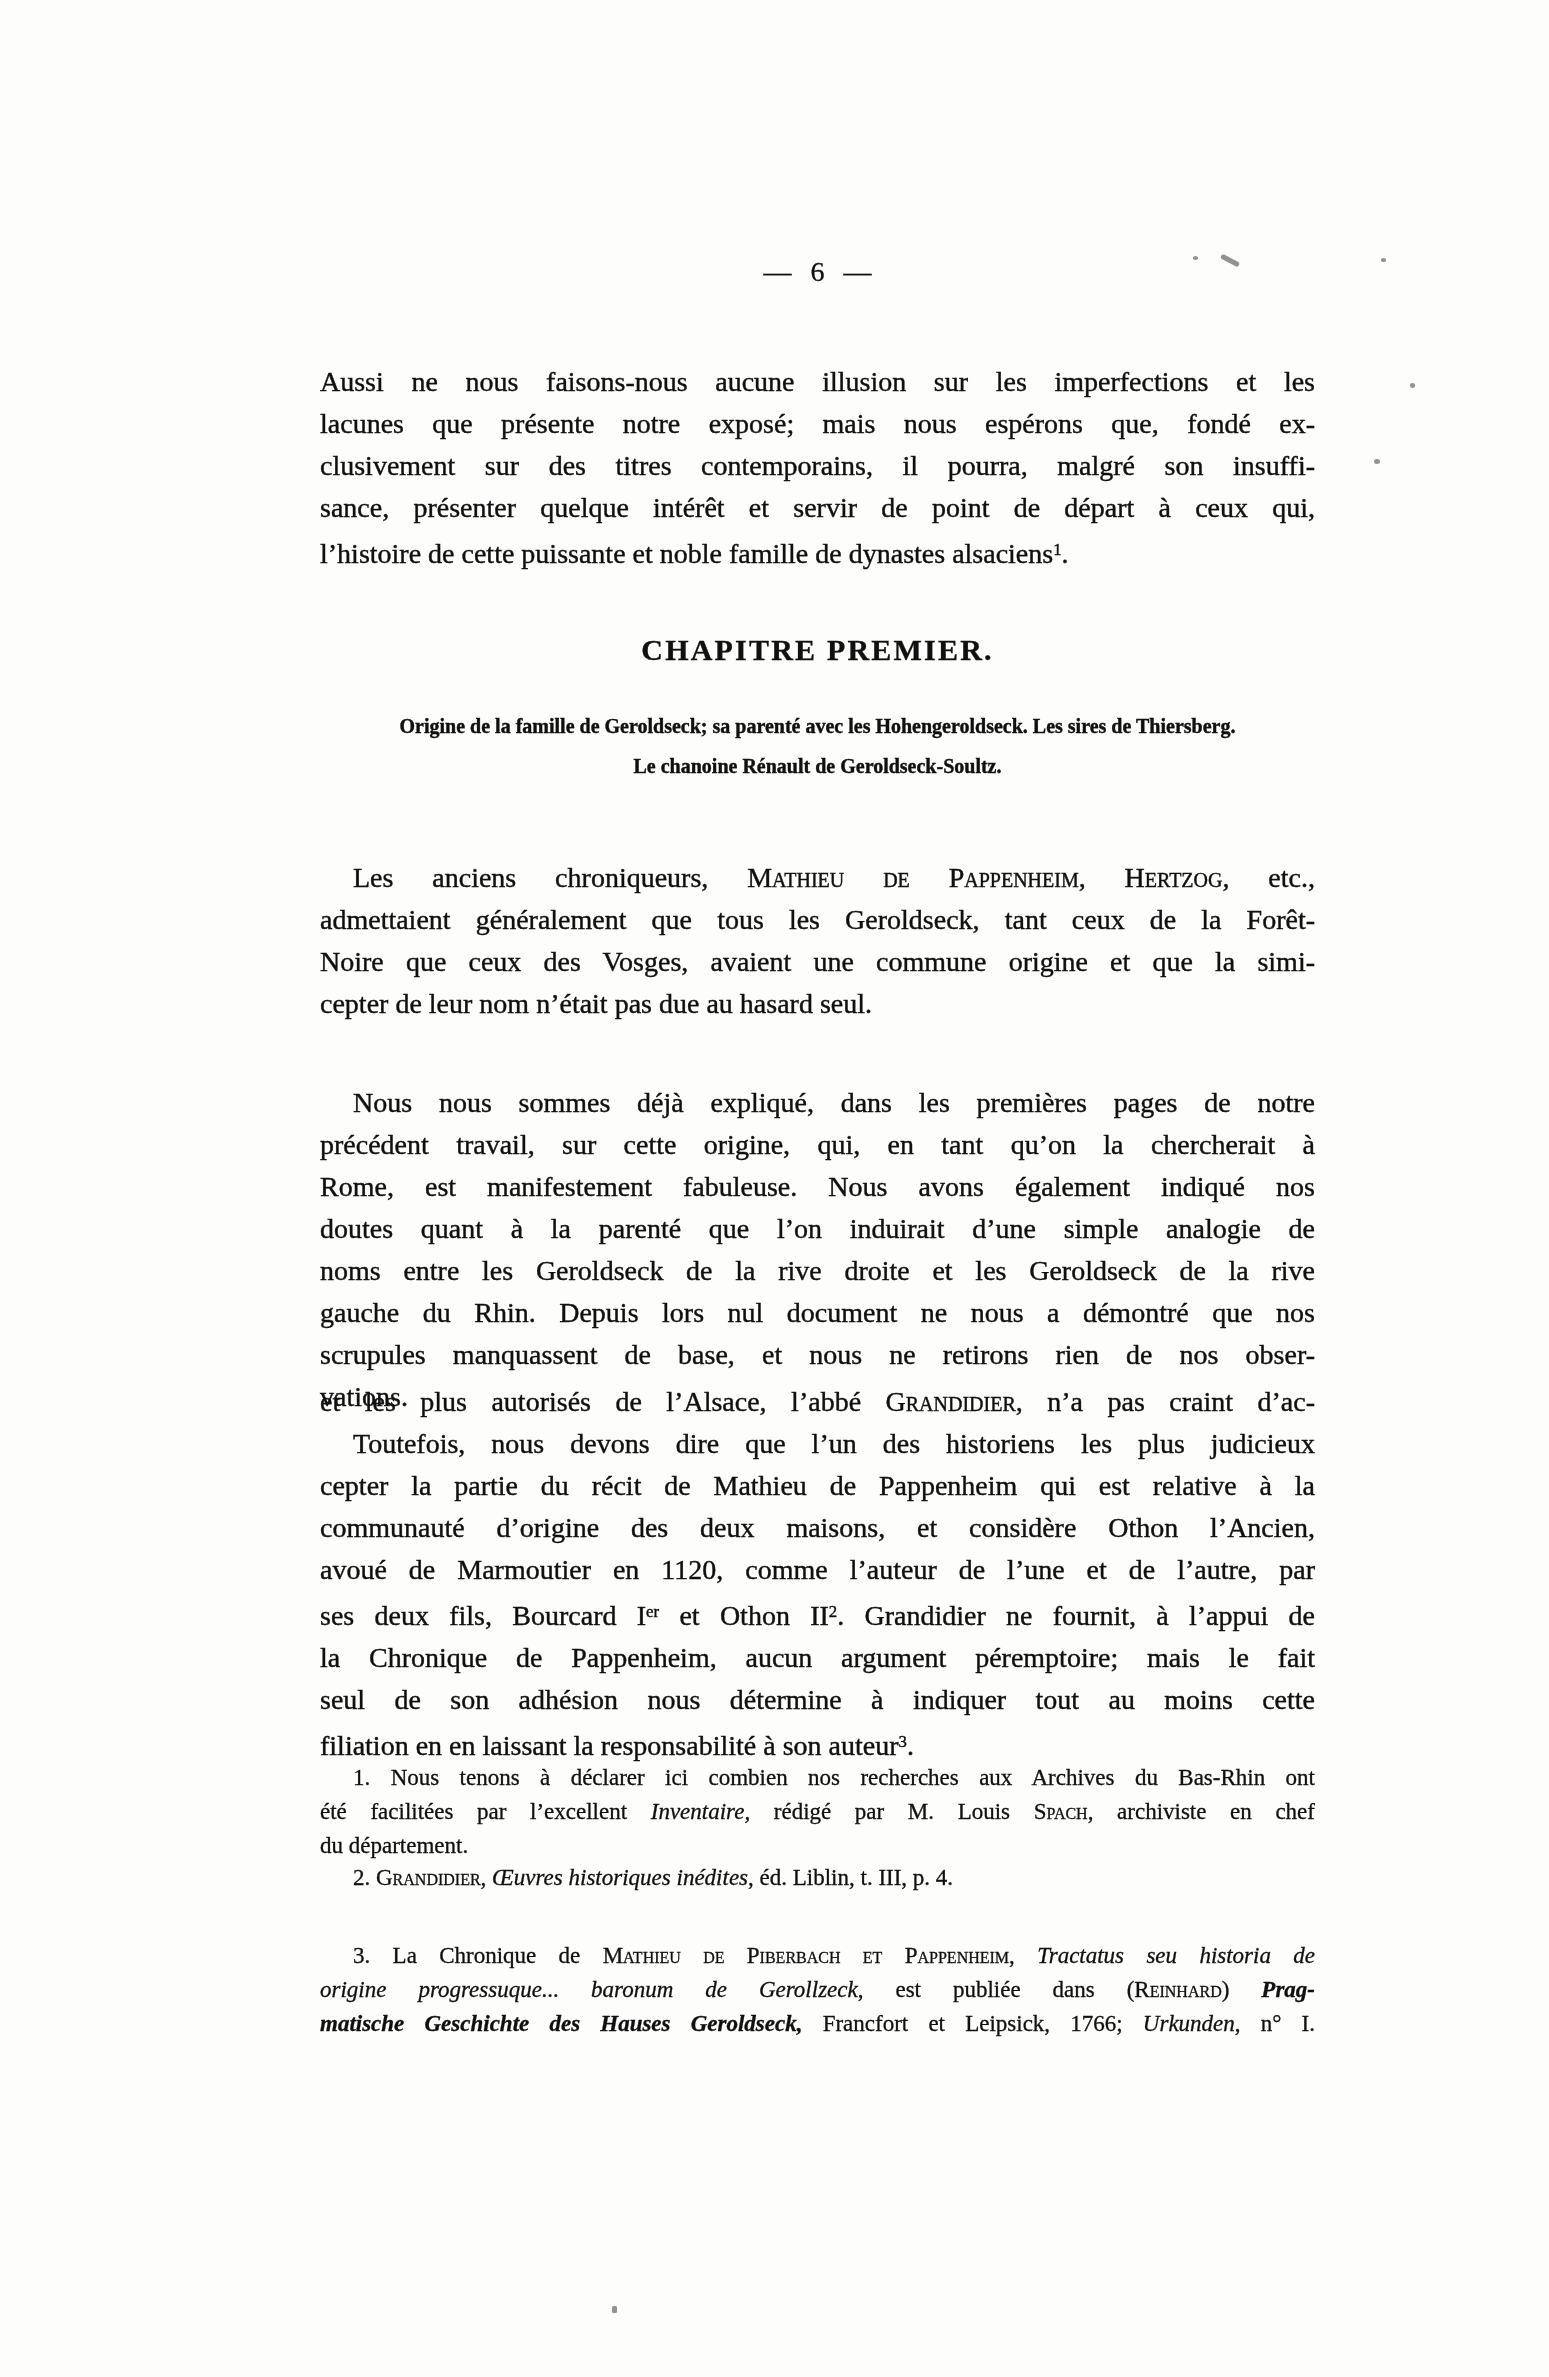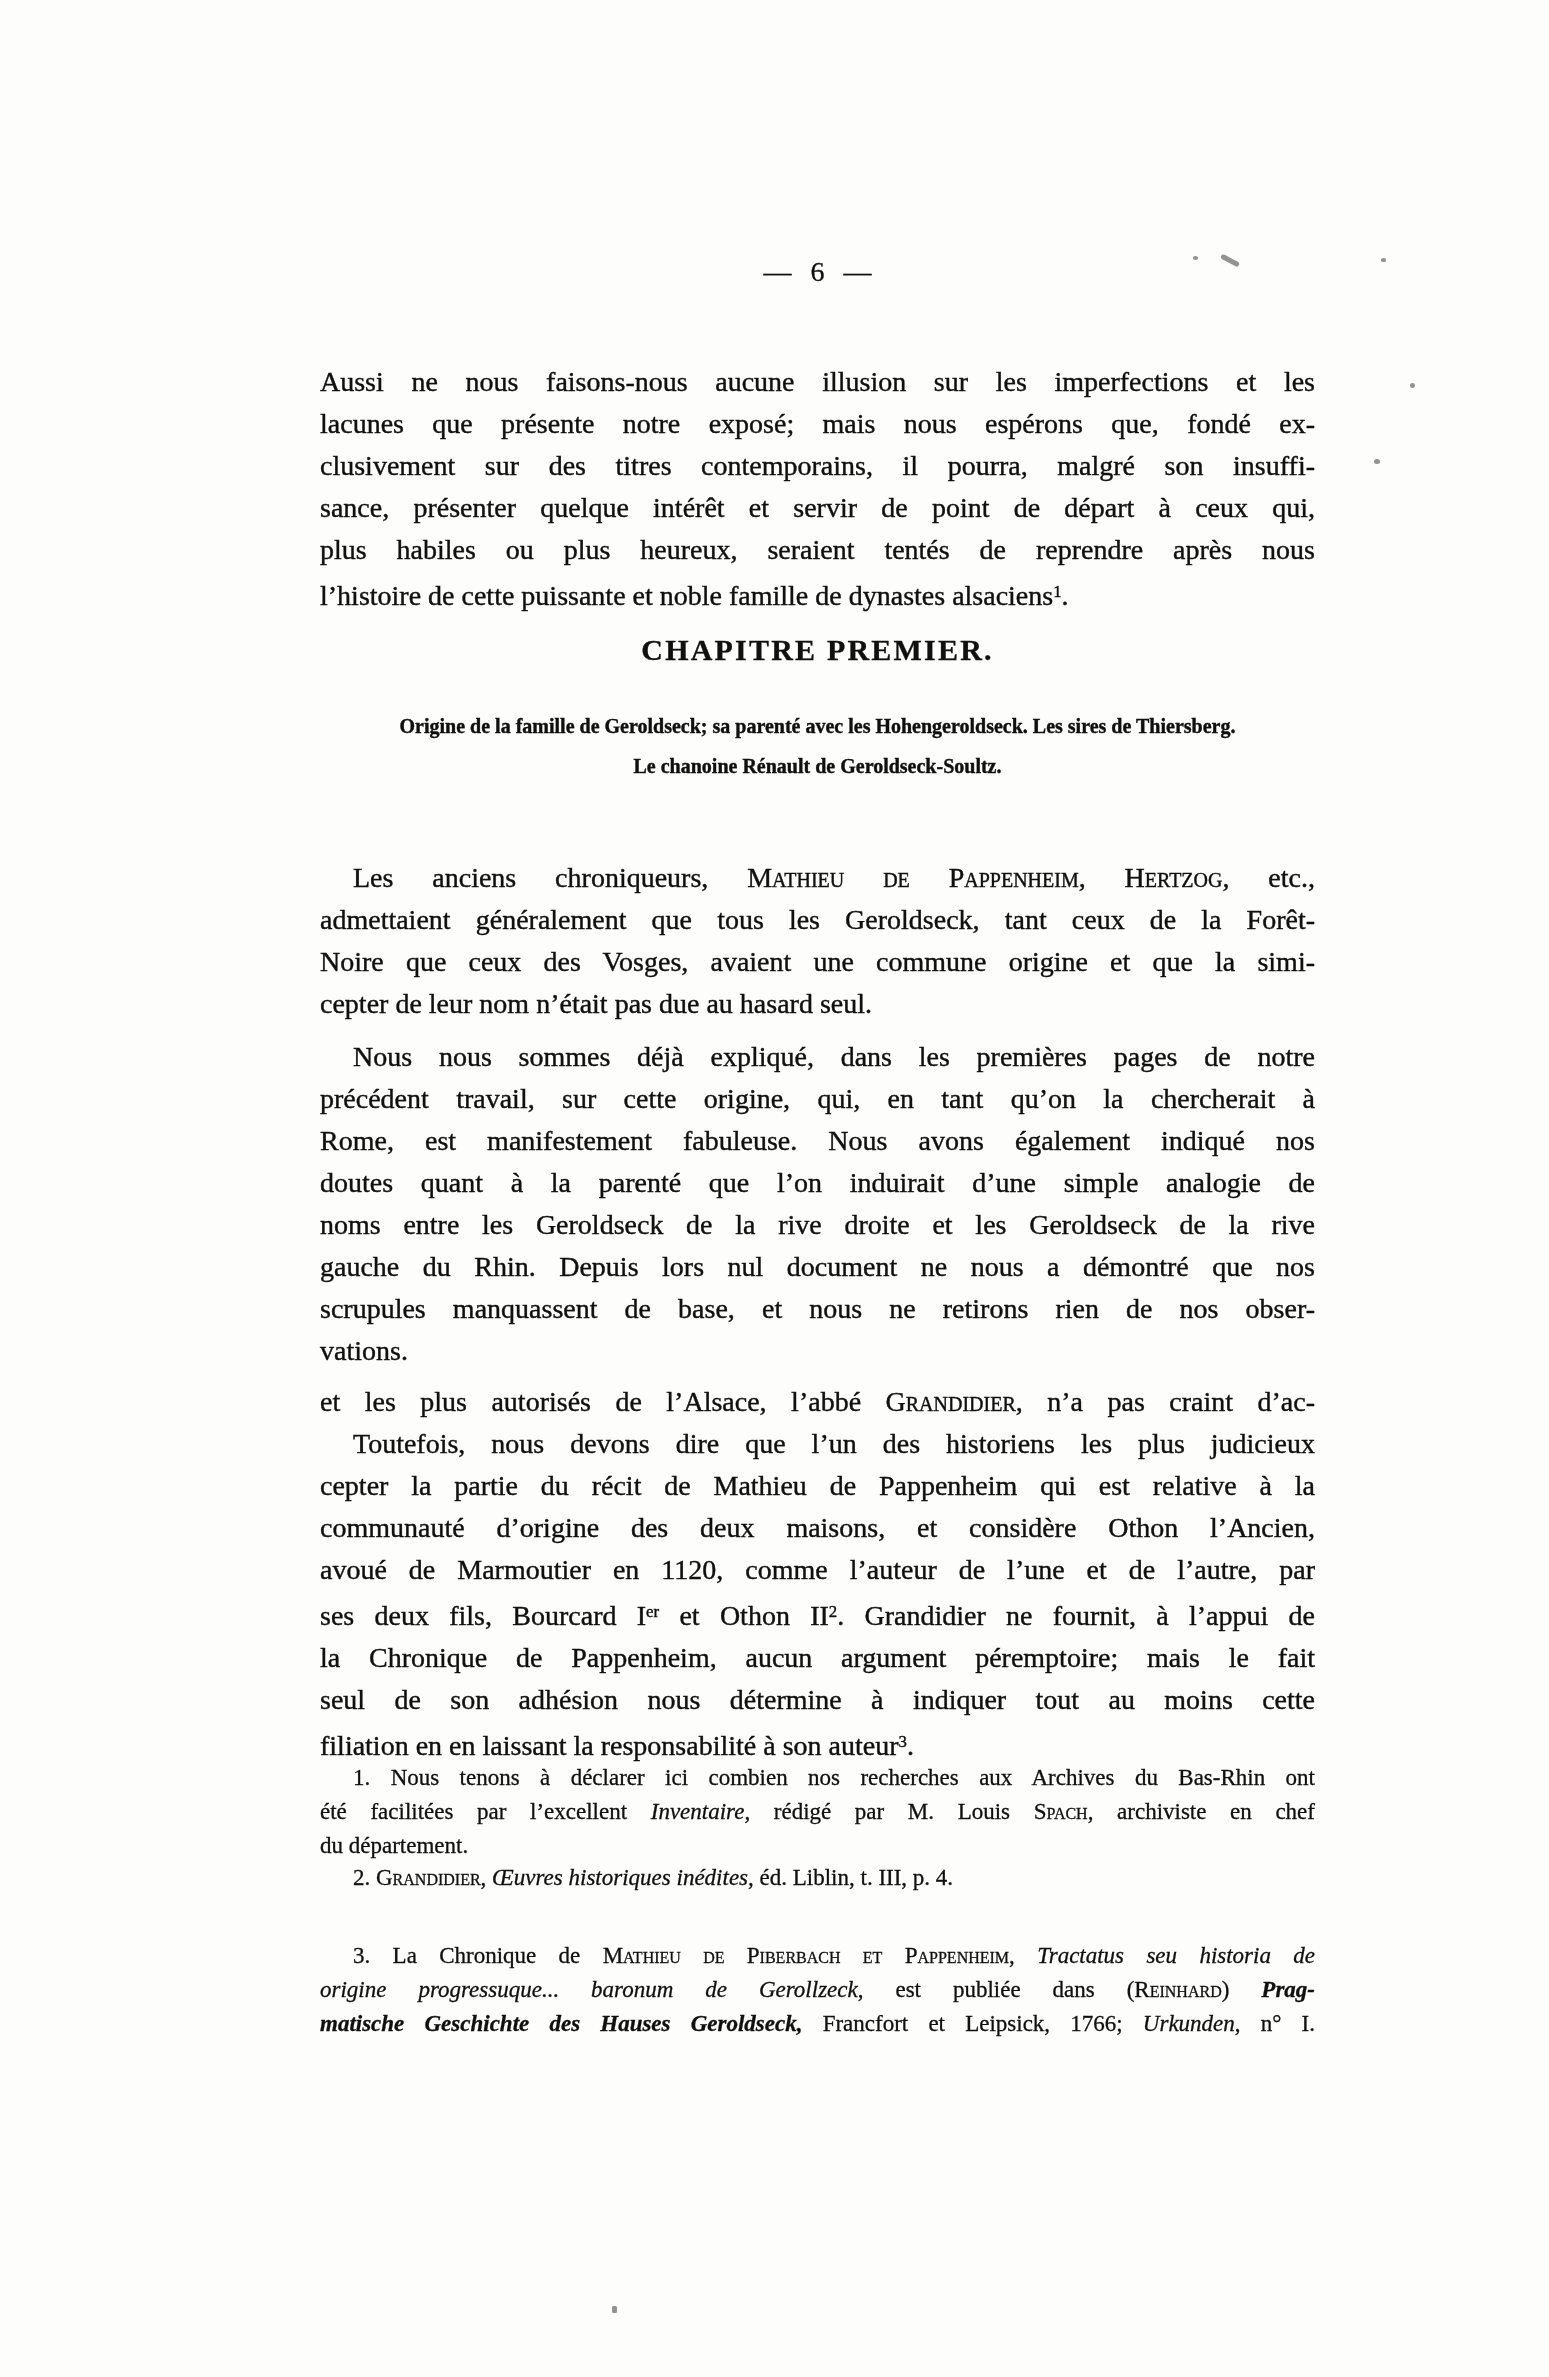--- a/index.html
+++ b/index.html
@@ -42,21 +42,21 @@
     -webkit-text-stroke: 0.3px #101010;
   }
   .chapter-subtitle {
     top: 706px;
     font-size: 20px;
     font-weight: 700;
     line-height: 40px;
     -webkit-text-stroke: 0.4px #101010;
   }
   .p2 { top: 812px; }
-  .p3 { top: 991px; }
+  .p3 { top: 1037px; }
   .p4 { top: 1336px; }
   .fn {
     font-size: 23px;
     line-height: 34px;
     -webkit-text-stroke: 0.3px #101010;
   }
   .fn1 { top: 1761px; }
   .fn2 { top: 1861px; }
   .fn3 { top: 1899px; margin-top: 40px; }
 
@@ -90,21 +90,20 @@
 
 <div class="page">
 
   <div class="block pagenum">— 6 —</div>
 
   <div class="block para p1">
       <div class="line "><span>Aussi ne nous faisons-nous aucune illusion sur les imperfections et les</span></div>
       <div class="line "><span>lacunes que présente notre exposé; mais nous espérons que, fondé ex-</span></div>
       <div class="line "><span>clusivement sur des titres contemporains, il pourra, malgré son insuffi-</span></div>
       <div class="line "><span>sance, présenter quelque intérêt et servir de point de départ à ceux qui,</span></div>
-      <div class="line "><span>plus habiles ou plus heureux, seraient tentés de reprendre après nous</span></div>
       <div class="line left"><span>l’histoire de cette puissante et noble famille de dynastes alsaciens</span><span class="seg-sup">1</span><span>.</span></div>
     </div>
 
   <div class="block chapter-heading">CHAPITRE PREMIER.</div>
 
   <div class="block chapter-subtitle">
       <div class="line center"><span>Origine de la famille de Geroldseck; sa parenté avec les Hohengeroldseck. Les sires de Thiersberg.</span></div>
       <div class="line center"><span>Le chanoine Rénault de Geroldseck-Soultz.</span></div>
     </div>
 

